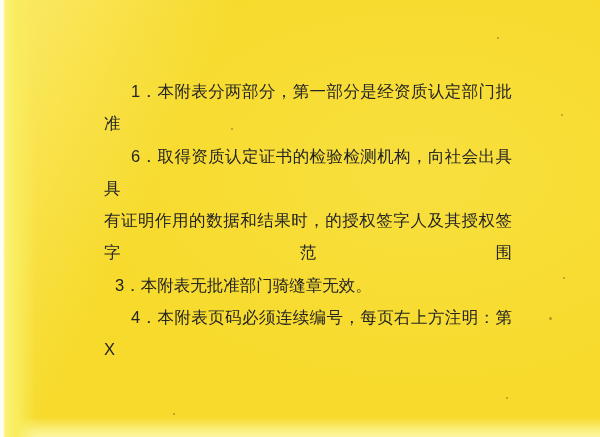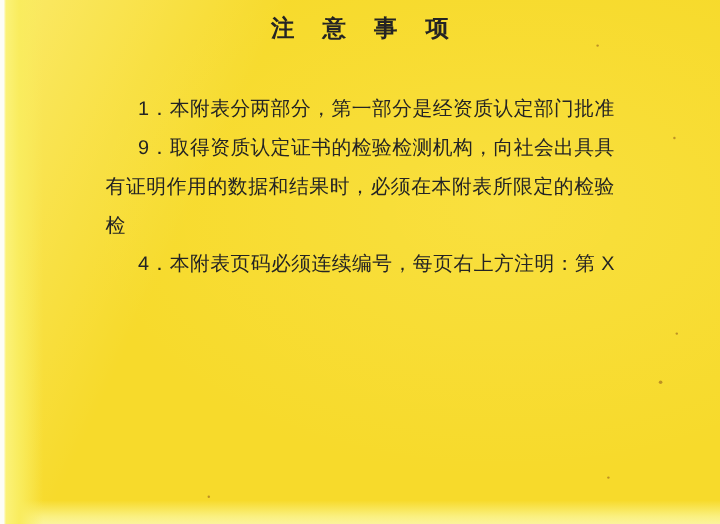--- a/index.html
+++ b/index.html
@@ -43,40 +43,41 @@
     font-size:16.5px;
     line-height:32.3px;
     color:var(--ink);
     text-align:justify;
     text-align-last:left;
     white-space:nowrap;
   }
   .line.justify{
     text-align-last:justify;
     white-space:normal;
+    margin-left:16px;
   }
   .line.indent{
     text-indent:27px;
   }
   .speck{
     position:absolute;
     border-radius:50%;
     background:rgba(140,85,25,0.55);
   }
 </style>
 </head>
 <body>
 
 <div class="page">
-  <div class="title">注 意 事 项</div>
 
   <div class="textblock">
       <div class="line indent justify">1．本附表分两部分，第一部分是经资质认定部门批准</div>
-      <div class="line indent justify">9．取得资质认定证书的检验检测机构，向社会出具具</div>
-      <div class="line justify">有证明作用的数据和结果时，必须在本附表所限定的检验检</div>
+      <div class="line indent justify">6．取得资质认定证书的检验检测机构，向社会出具具</div>
+      <div class="line justify">有证明作用的数据和结果时，的授权签字人及其授权签字范围</div>
+      <div class="line indent">3．本附表无批准部门骑缝章无效。</div>
       <div class="line indent justify">4．本附表页码必须连续编号，每页右上方注明：第 X</div>
     </div>
 
   <div>
       <div class="speck" style="left: 497px; top: 37px; width: 2px; height: 2px;"></div>
       <div class="speck" style="left: 561px; top: 114px; width: 2px; height: 2px;"></div>
       <div class="speck" style="left: 231px; top: 128px; width: 2px; height: 2px;"></div>
       <div class="speck" style="left: 563px; top: 277px; width: 2px; height: 2px;"></div>
       <div class="speck" style="left: 549px; top: 317px; width: 3px; height: 3px;"></div>
       <div class="speck" style="left: 506px; top: 397px; width: 2px; height: 2px;"></div>

